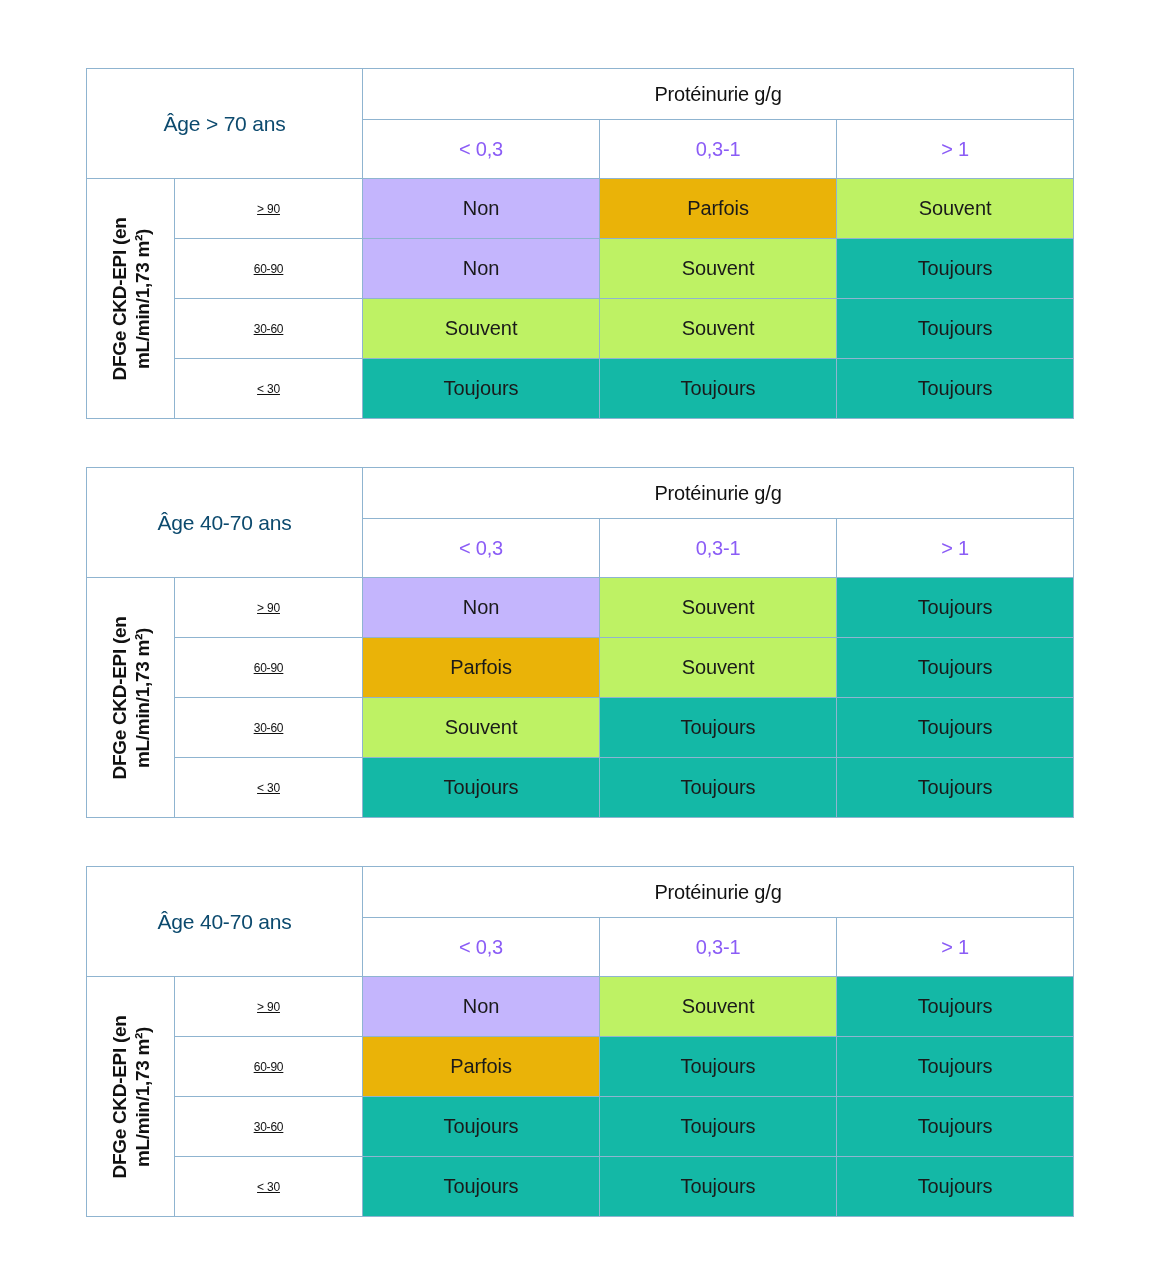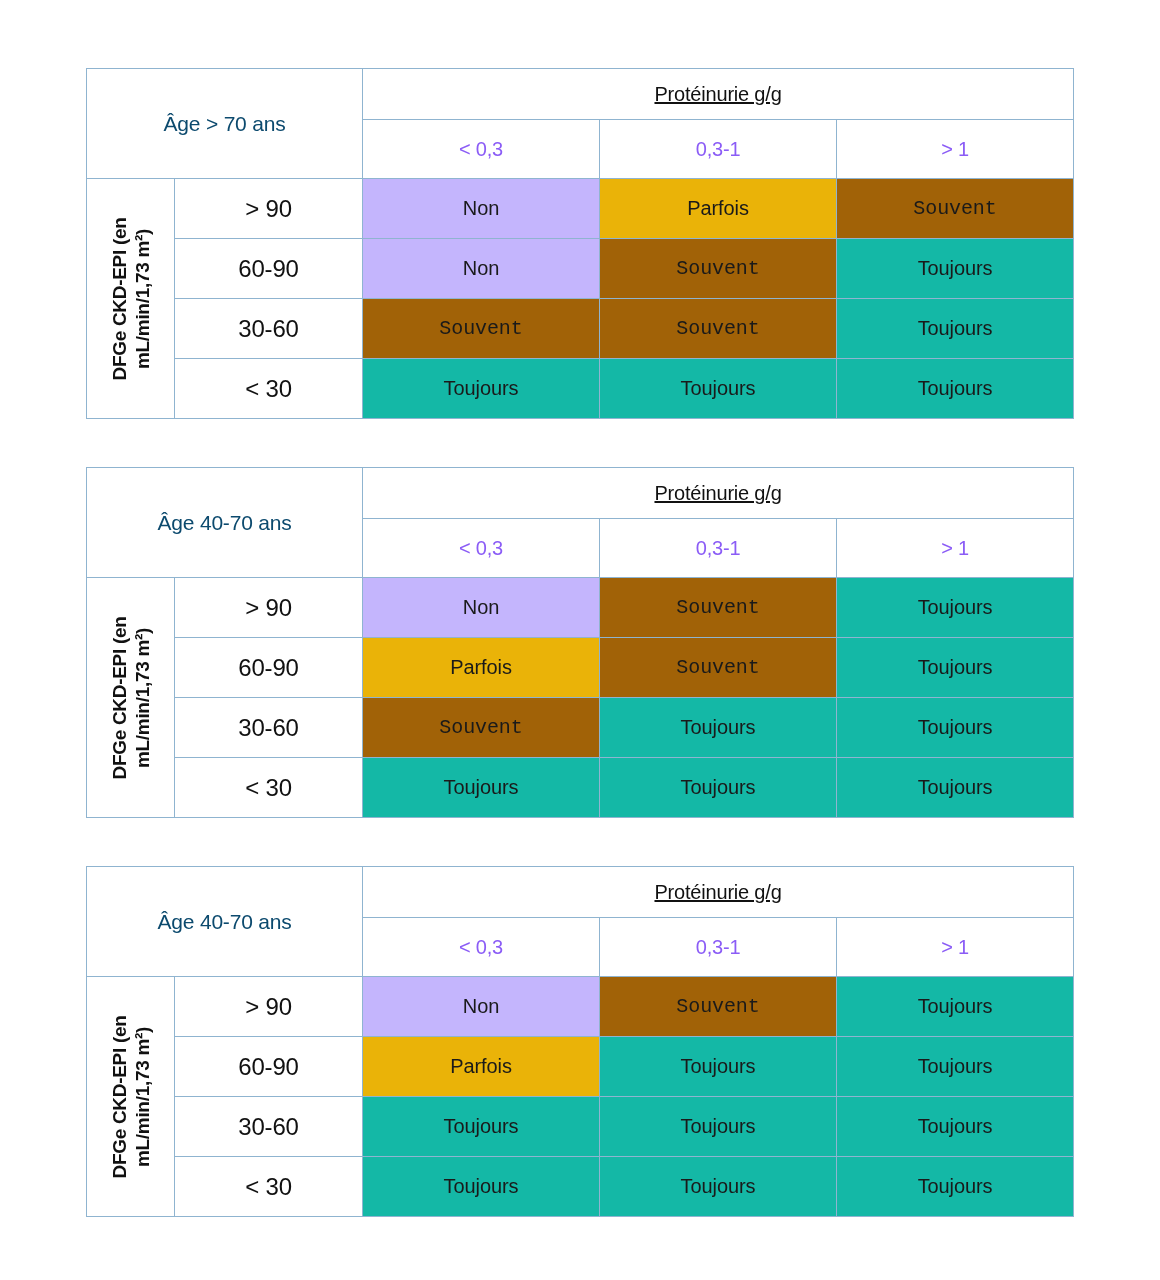--- a/index.html
+++ b/index.html
@@ -60,21 +60,20 @@
   }
 
   
   .prot-banner {
     background: #ffffff;
     font-size: 20px;
     font-weight: bold;
     height: 50px;
     letter-spacing: -0.2px;
     color: #111111;
-    text-decoration: underline;
   }
 
   
   .prot-sub {
     background: #ffffff;
     font-size: 20px;
     font-weight: bold;
     height: 58px;
     letter-spacing: -0.2px;
     color: #8b5cf6;
@@ -98,39 +97,40 @@
     line-height: 1.22;
     letter-spacing: -0.3px;
     text-align: center;
     color: #111111;
   }
   .rot-inner .l2 { display: block; }
 
   
   .gfr-label {
     background: #ffffff;
-    font-size: 24px;
+    font-size: 12px;
     font-weight: bold;
     height: 59px;
     letter-spacing: -0.2px;
     color: #111111;
+    text-decoration: underline;
   }
 
   
   .data-cell {
     font-size: 20px;
     height: 59px;
     color: #1a1a1a;
     letter-spacing: -0.1px;
     border-color: #a8c6dd;
   }
 
   .lv-non      { background: #c4b5fd; }
   .lv-parfois  { background: #eab308; }
-  .lv-souvent  { background: #a16207; font-family: Liberation Mono, monospace; }
+  .lv-souvent  { background: #bef264; }
   .lv-toujours { background: #14b8a6; }
 </style>
 </head>
 <body>
 
 <div class="page">
 
   <table class="grid-table t1">
     <colgroup>
       <col class="col-rot">

